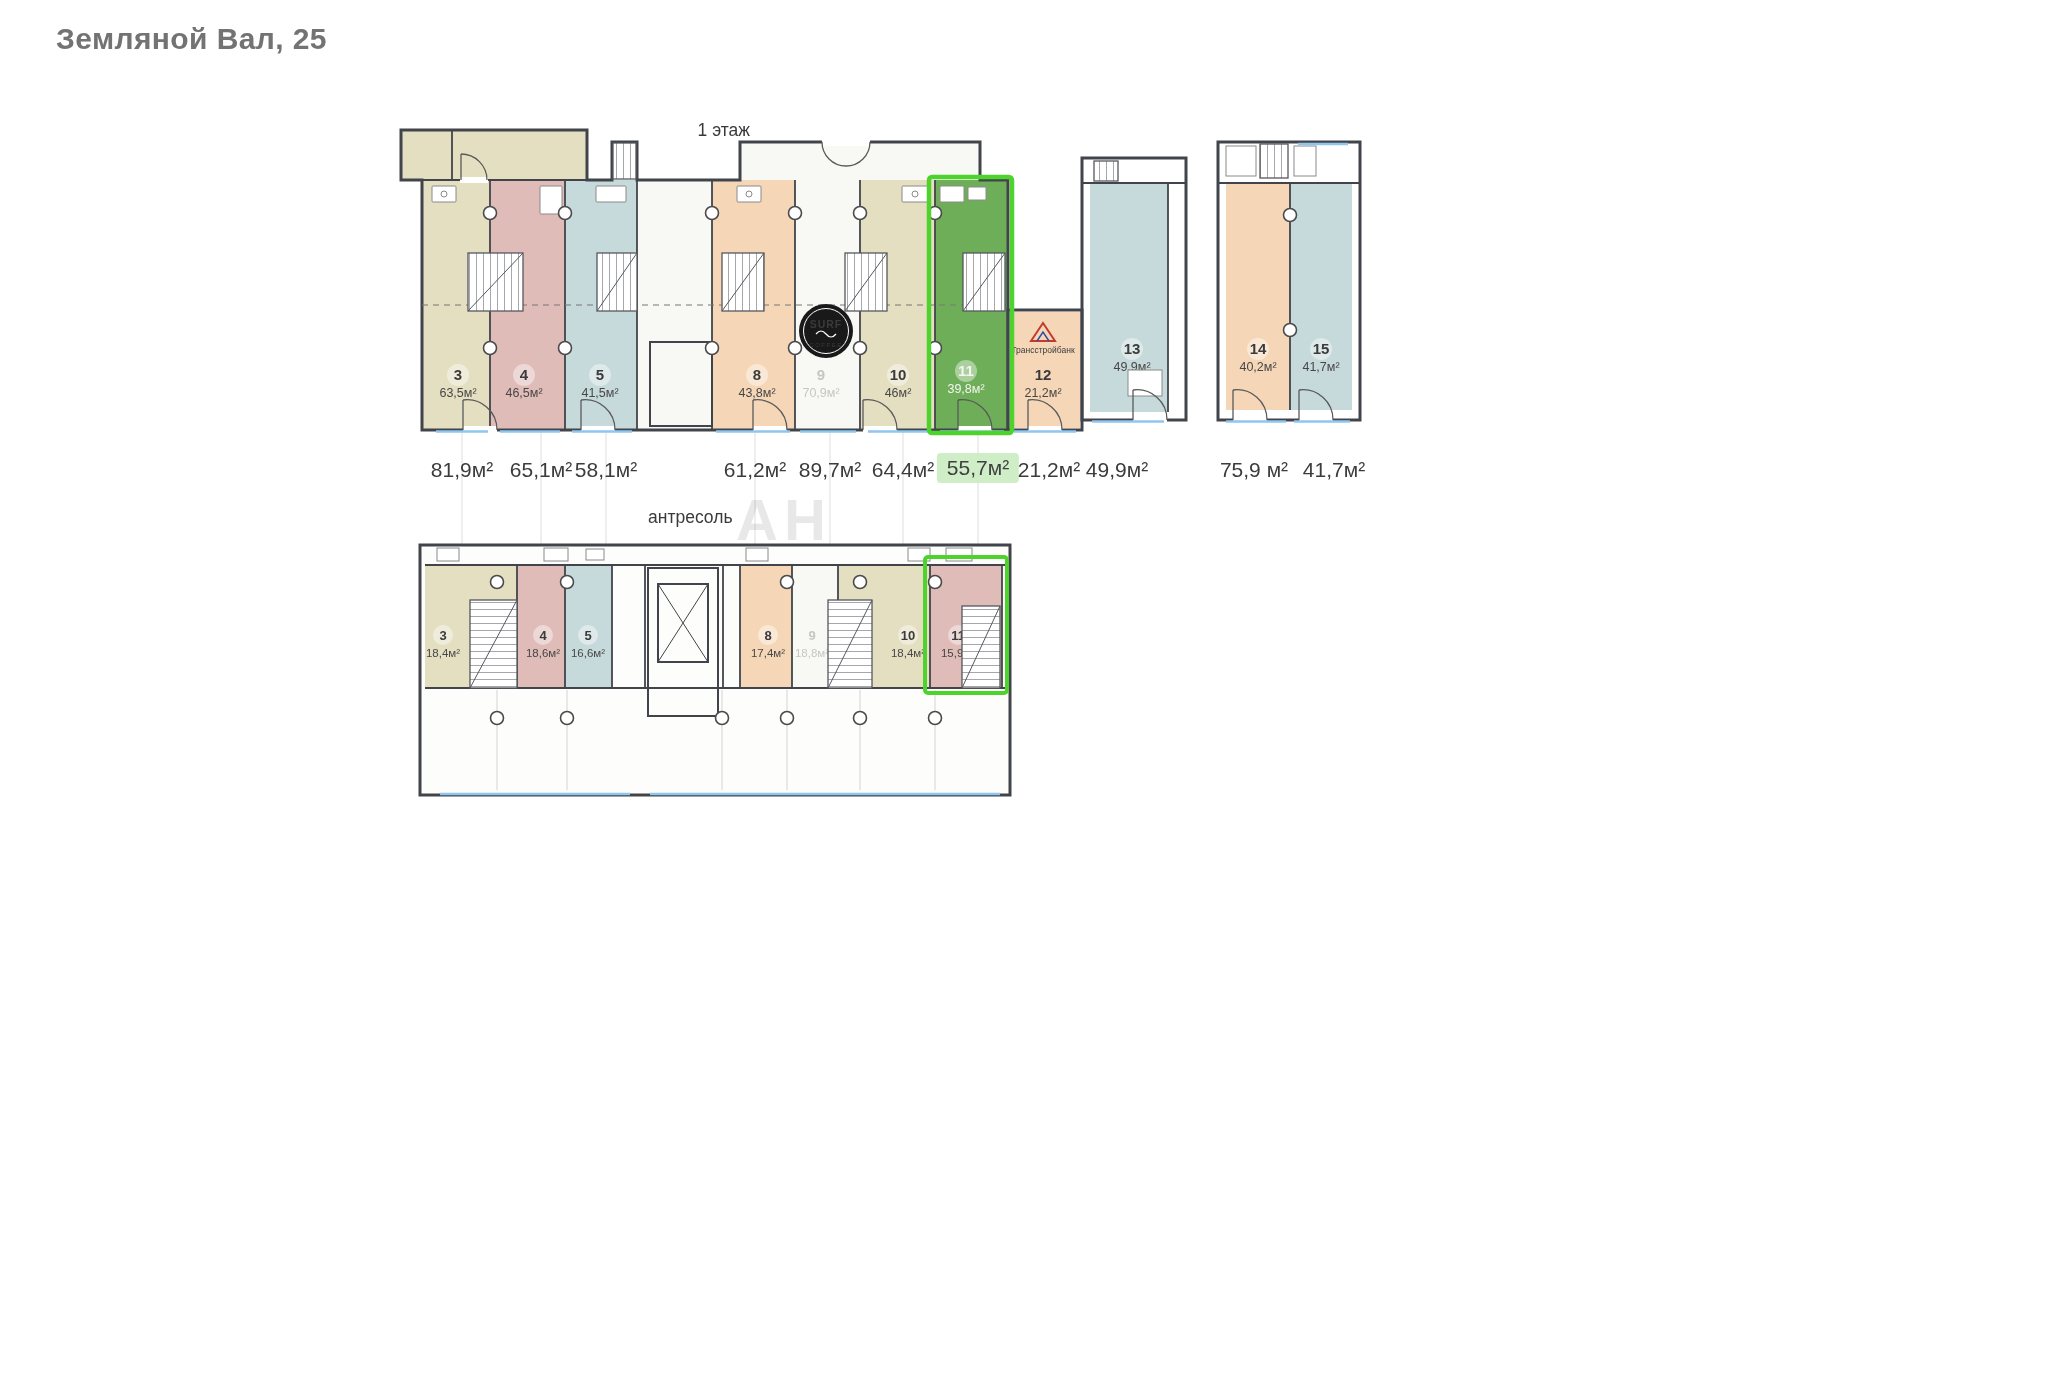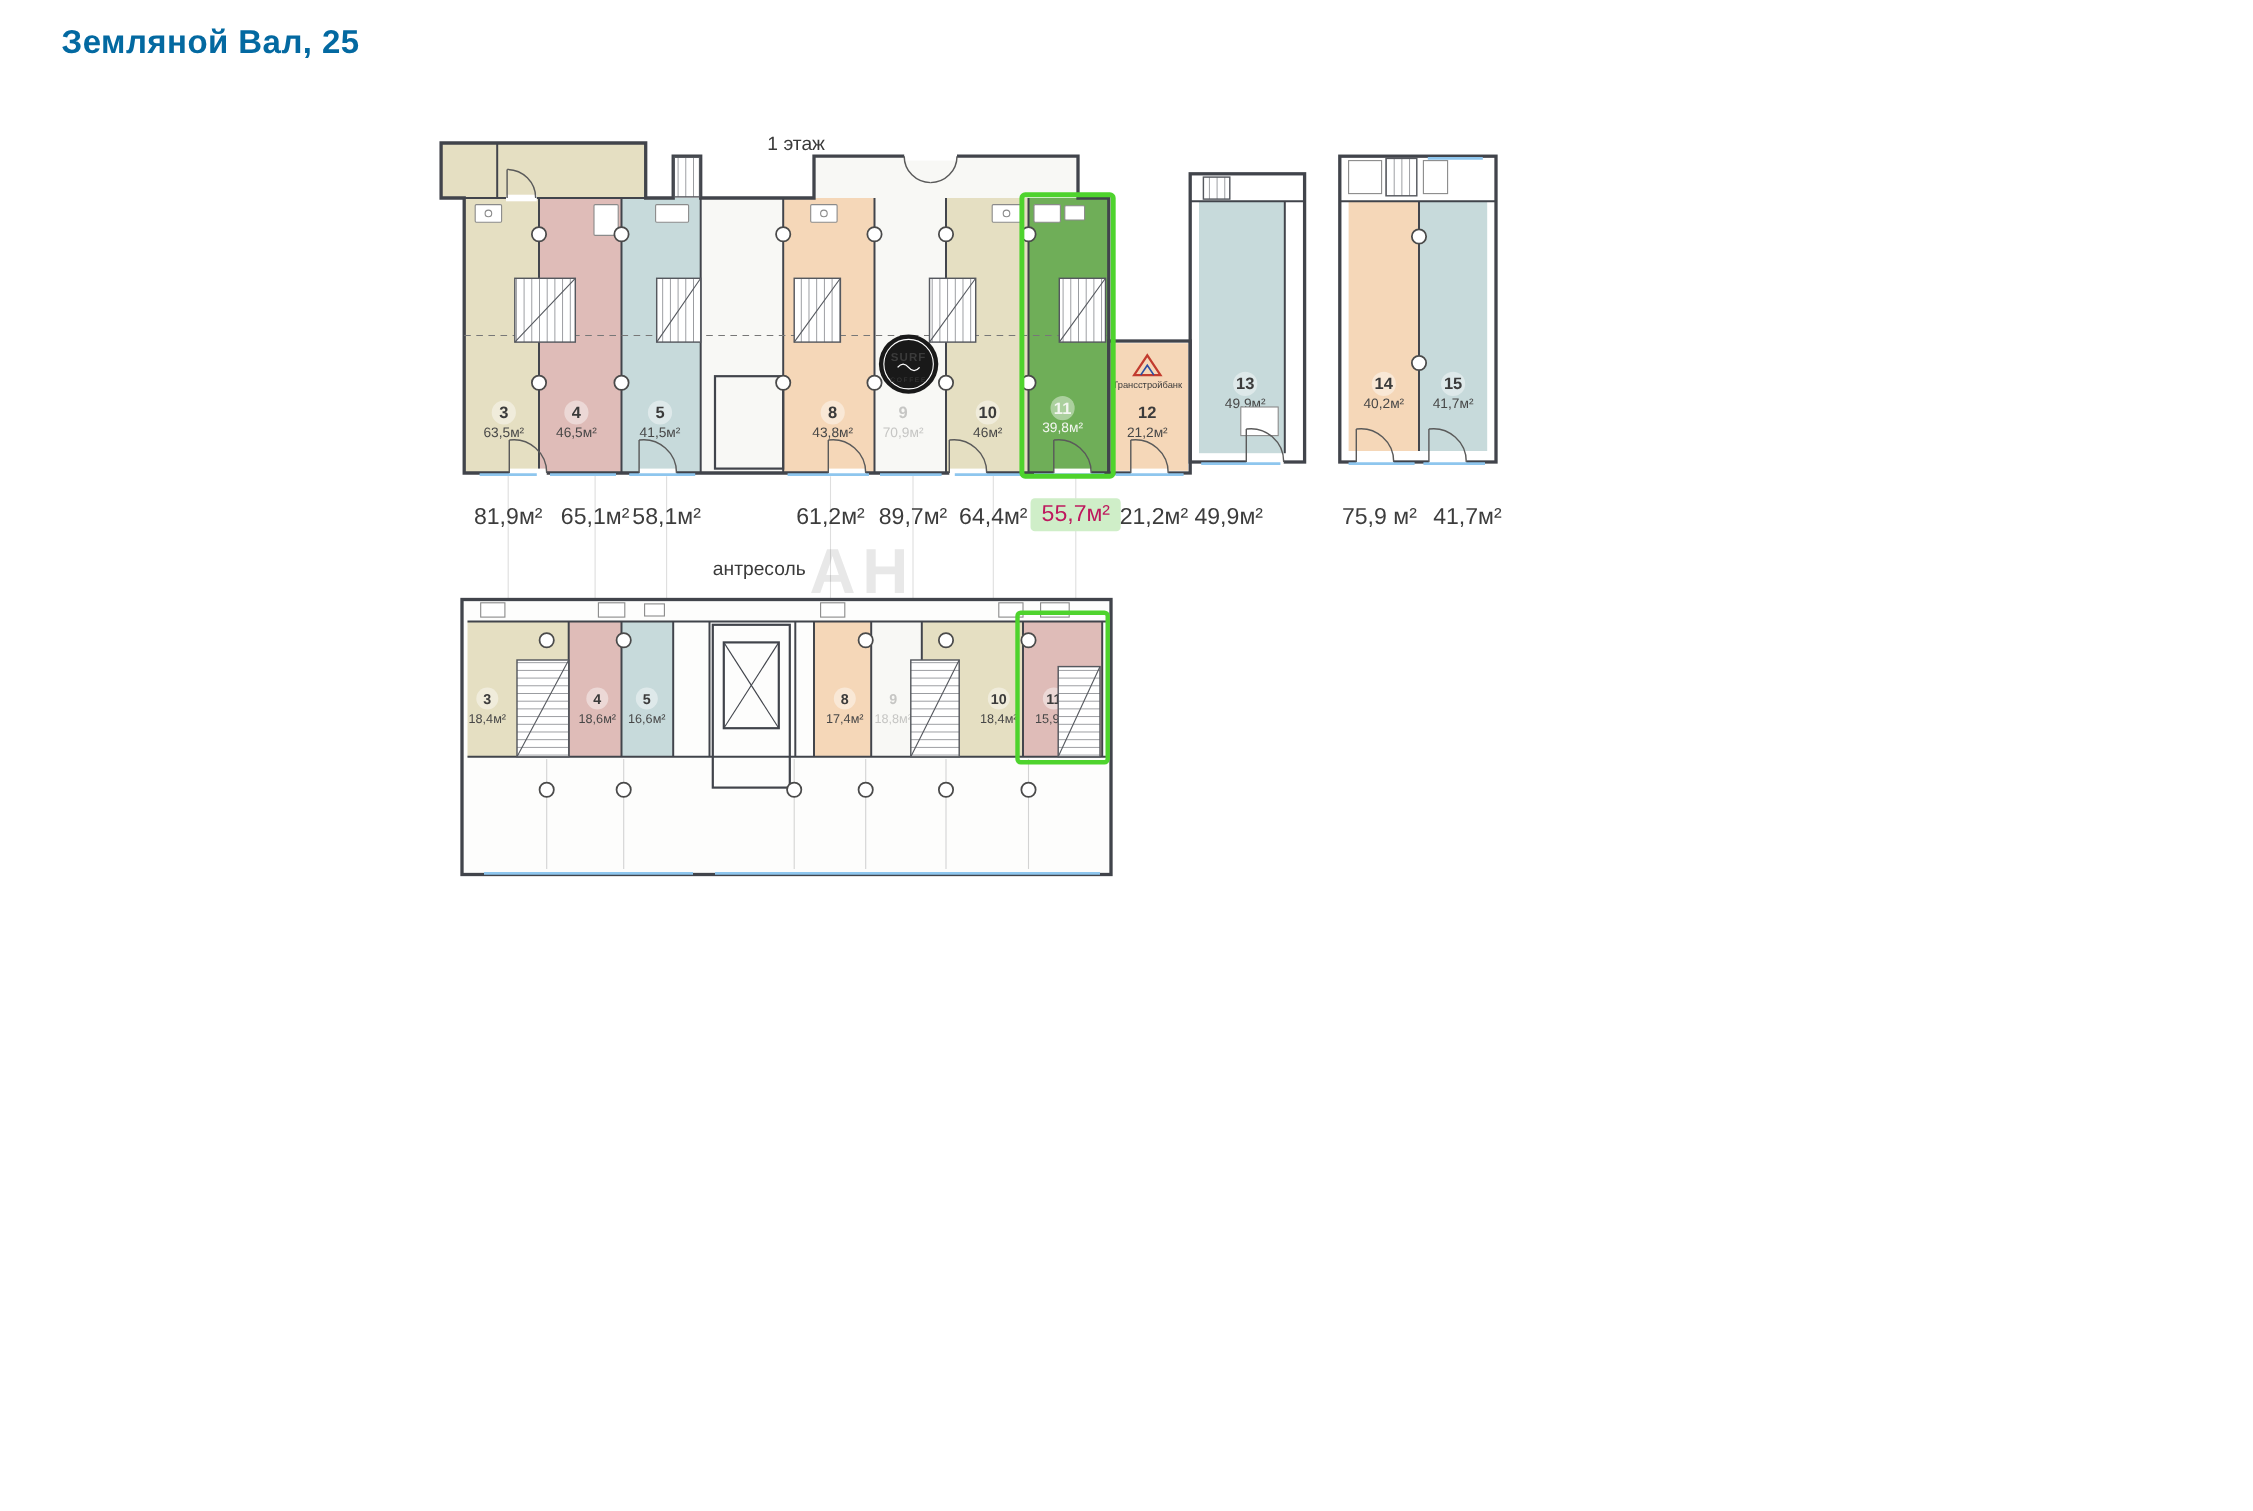--- a/index.html
+++ b/index.html
@@ -1,24 +1,24 @@
 <!DOCTYPE html>
 <html><head>
 <meta charset="utf-8">
 <style>
   *{margin:0;padding:0;box-sizing:border-box}
   html,body{width:2048px;height:1374px;background:#ffffff;font-family:"Liberation Sans",sans-serif;position:relative;overflow:hidden}
-  .page-title{position:absolute;left:56px;top:22px;font-size:30px;font-weight:600;color:#0369a1;letter-spacing:.4px}
+  .page-title{position:absolute;left:56px;top:22px;font-size:30px;font-weight:600;color:#737373;letter-spacing:.4px}
   .floor-label{position:absolute;font-size:17.5px;color:#3a3a3a}
   #f1label{left:660px;top:120px;width:90px;text-align:right}
   #mezzlabel{left:648px;top:507px;width:110px;text-align:left}
   .watermark{position:absolute;left:736px;top:486px;font-size:58px;font-weight:bold;color:rgba(80,80,80,.13);letter-spacing:6px;z-index:3;pointer-events:none}
   .totals{z-index:2}
   .total{position:absolute;top:458px;transform:translateX(-50%);font-size:21px;color:#3c3c3c;white-space:nowrap;z-index:2}
-  .total.hl{background:#cfeec8;color:#be185d;padding:3px 10px;border-radius:4px;top:453px}
+  .total.hl{background:#cfeec8;color:#404040;padding:3px 10px;border-radius:4px;top:453px}
   svg{position:absolute;left:0;top:0;z-index:1}
   text{font-family:"Liberation Sans",sans-serif;fill:#3b3b3b}
   .num{font-size:15px;font-weight:bold}
   .area{font-size:12.5px;fill:#474747}
   .numM{font-size:13px;font-weight:bold}
   .areaM{font-size:11.5px;fill:#474747}
   .lightTxt{fill:#c6c6c4}
   .whiteTxt{fill:#f3f6f0}
   .wall{stroke:#41444b;fill:none}
   .w3{stroke-width:3}.w2{stroke-width:2}.w18{stroke-width:1.8}

